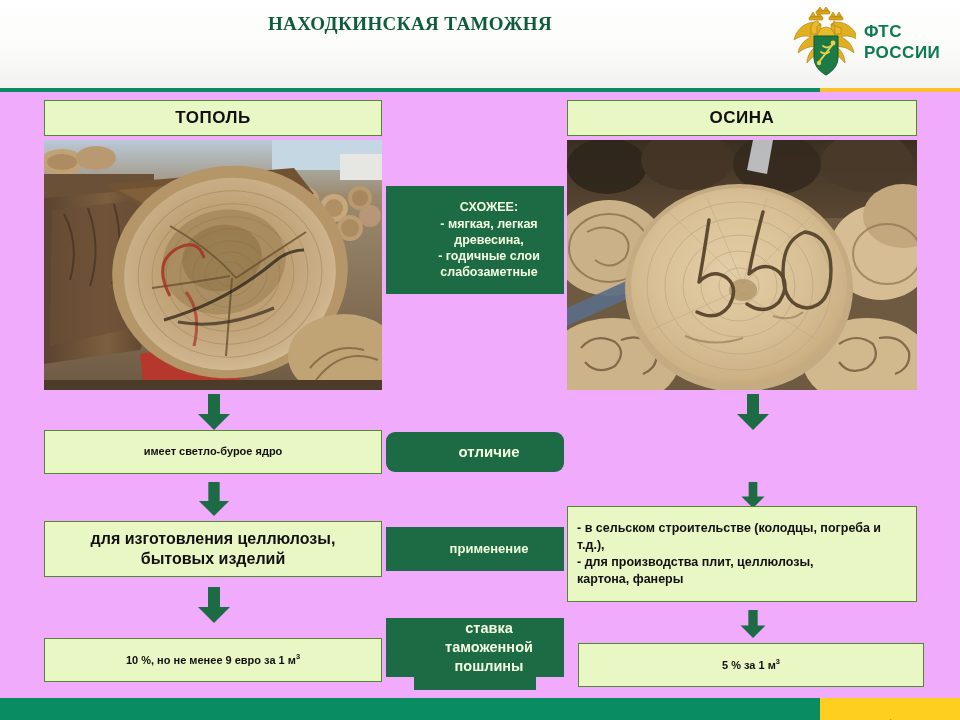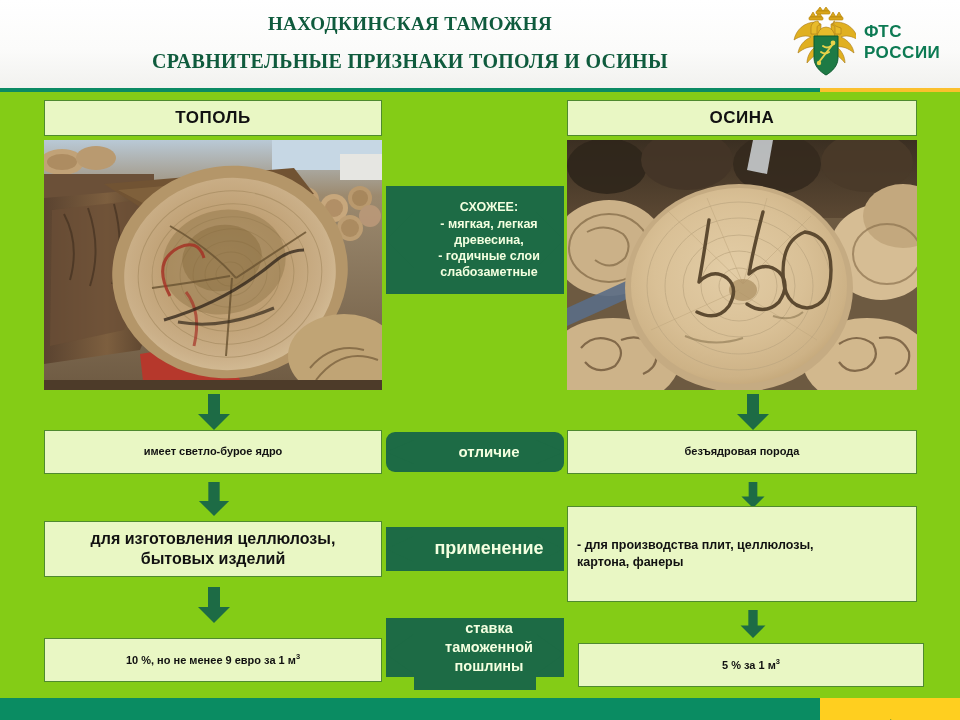--- a/index.html
+++ b/index.html
@@ -7,21 +7,21 @@
   html, body {
     margin: 0; padding: 0;
     width: 960px; height: 720px;
     background: #ffffff;
     font-family: "Liberation Sans", "DejaVu Sans", sans-serif;
     overflow: hidden;
   }
   .slide {
     position: relative;
     width: 960px; height: 720px;
-    background: #84cc16;
+    background: #f0abfc;
   }
 
   
   .header {
     position: absolute; left: 0; top: 0;
     width: 960px; height: 90px;
     background: linear-gradient(180deg,#ffffff 0%,#fbfbfa 55%,#f1f1ee 100%);
   }
   .header-titles {
     position: absolute; left: 60px; top: 6px;
@@ -133,21 +133,20 @@
   sup { font-size: .68em; vertical-align: super; }
 </style>
 </head>
 <body>
 
 <div class="slide">
 
   <div class="header">
     <div class="header-titles">
       <div class="title-main">НАХОДКИНСКАЯ ТАМОЖНЯ</div>
-      <div class="title-sub">СРАВНИТЕЛЬНЫЕ ПРИЗНАКИ  ТОПОЛЯ  И ОСИНЫ</div>
     </div>
 
     <div class="logo">
       <svg class="logo-eagle" viewBox="0 0 66 72">
 
         <g fill="#d9a51a" stroke="#b8860b" stroke-width="0.7">
           <path d="M20 11 l3-5 3 5 3-5 3 5 z"></path>
           <path d="M40 11 l3-5 3 5 3-5 3 5 z"></path>
           <path d="M27 5 l3-4 3 4 3-4 3 4 z"></path>
           <rect x="19" y="11" width="14" height="3" rx="1"></rect>
@@ -398,45 +397,45 @@
 
   <div class="pbox" style="left:44px; top:430px; width:338px; height:44px;">имеет светло-бурое ядро</div>
 
   <div class="dblarrow" style="left:386px; top:432px; width:178px; height:40px;border-radius:9px;">
     <svg style="position:absolute;left:0;top:0;" width="178" height="40" viewBox="0 0 178 40">
       <polygon points="28,0 150,0 150,8 178,20 150,32 150,40 28,40 28,32 0,20 28,8" fill="#1d6b45"></polygon>
     </svg>
     <div style="position:relative; z-index:2; font-size:15px;">отличие</div>
   </div>
 
-  <div class="pbox" style="left:567px; top:430px; width:350px; height:44px;">безъядровая порода</div>
 
   <svg class="darrow" style="left:196px; top:482px;" width="36" height="34" viewBox="0 0 36 36">
     <polygon points="12,0 24,0 24,20 34,20 18,36 2,20 12,20" fill="#1d6b45"></polygon>
   </svg>
   <svg class="darrow" style="left:735px; top:482px;" width="36" height="26" viewBox="0 0 36 36">
     <polygon points="12,0 24,0 24,20 34,20 18,36 2,20 12,20" fill="#1d6b45"></polygon>
   </svg>
 
   <div class="pbox" style="left:44px; top:521px; width:338px; height:56px; font-size:16px;">
     <div>
       <div>для изготовления целлюлозы,</div>
       <div>бытовых изделий</div>
     </div>
   </div>
 
   <div class="dblarrow" style="left:386px; top:527px; width:178px; height:44px;">
     <svg style="position:absolute;left:0;top:0;" width="178" height="44" viewBox="0 0 178 44">
       <polygon points="28,0 150,0 150,9 178,22 150,35 150,44 28,44 28,35 0,22 28,9" fill="#1d6b45"></polygon>
     </svg>
-    <div style="position:relative; z-index:2; font-size:18px;">применение</div>
+    <div style="position:relative; z-index:2; font-size:13px;">применение</div>
   </div>
 
   <div class="pbox left-text" style="left:567px; top:506px; width:350px; height:96px;">
     <div>
+      <div>- в сельском строительстве (колодцы, погреба и т.д.),</div>
       <div> - для производства плит, целлюлозы,</div>
       <div>картона, фанеры</div>
       <div></div>
     </div>
   </div>
 
   <svg class="darrow" style="left:196px; top:585px;" width="36" height="40" viewBox="0 0 36 36">
     <polygon points="12,0 24,0 24,20 34,20 18,36 2,20 12,20" fill="#1d6b45"></polygon>
   </svg>
   <svg class="darrow" style="left:735px; top:610px;" width="36" height="28" viewBox="0 0 36 36">

